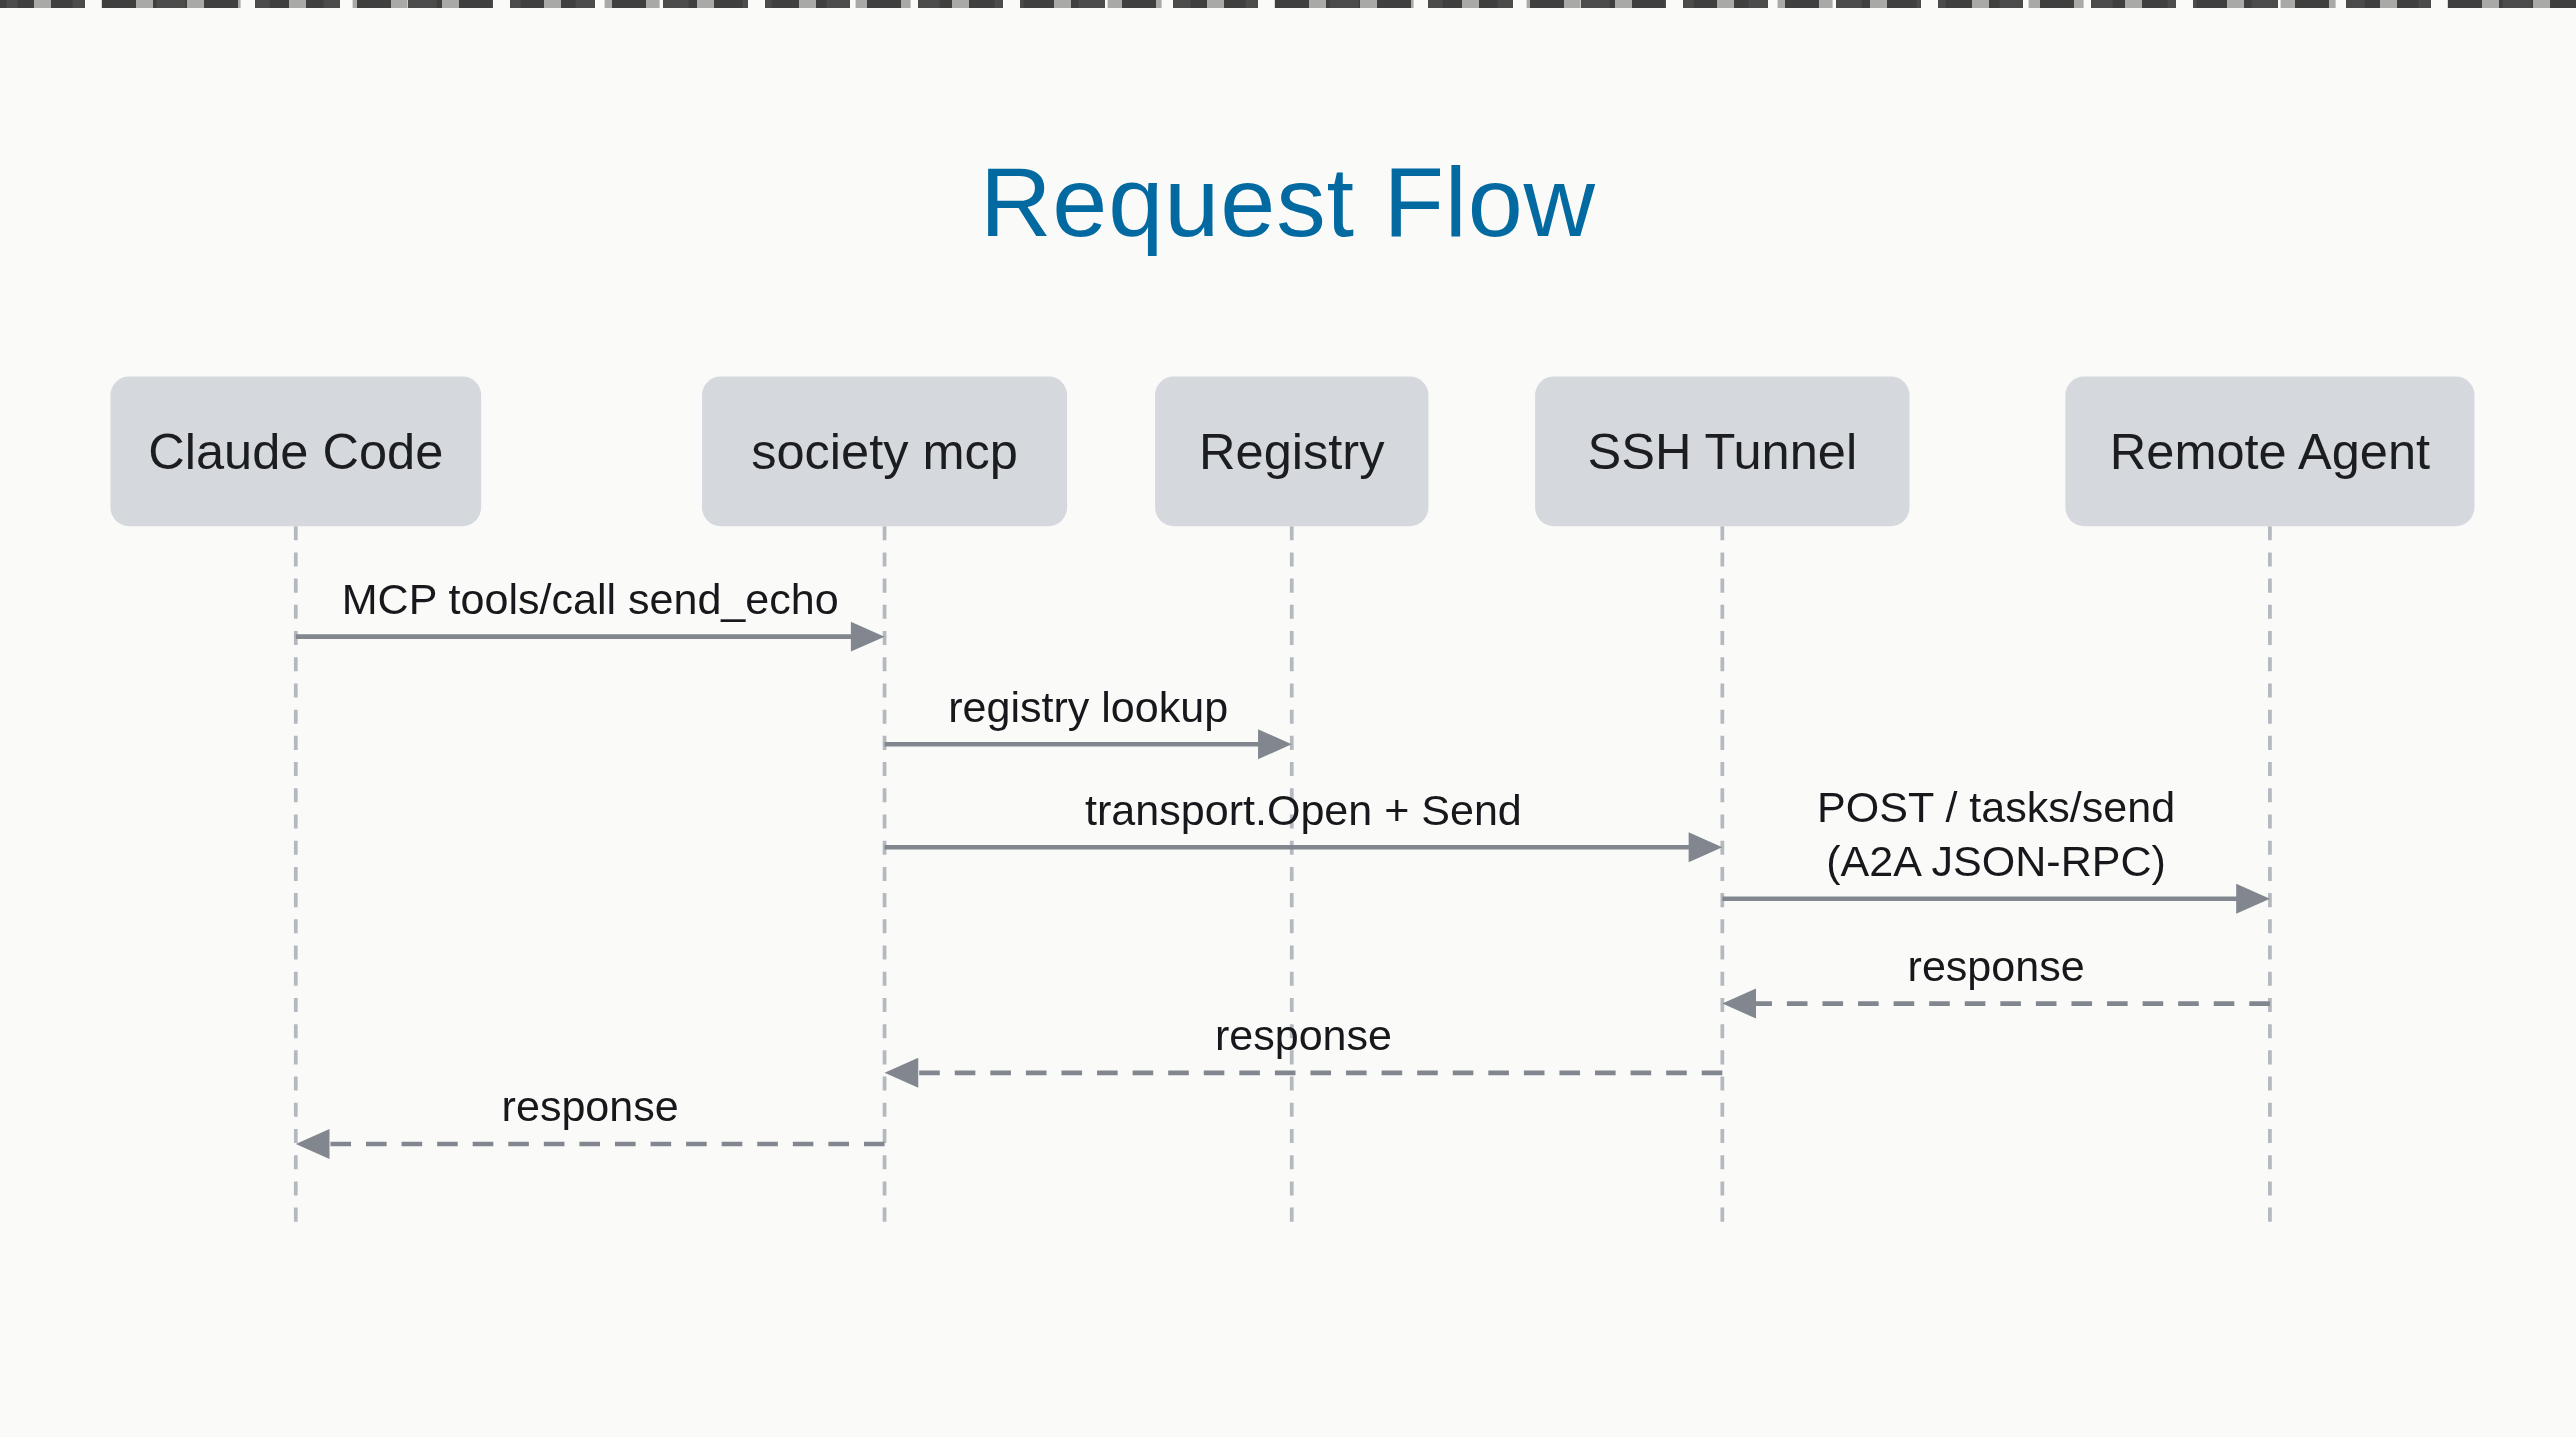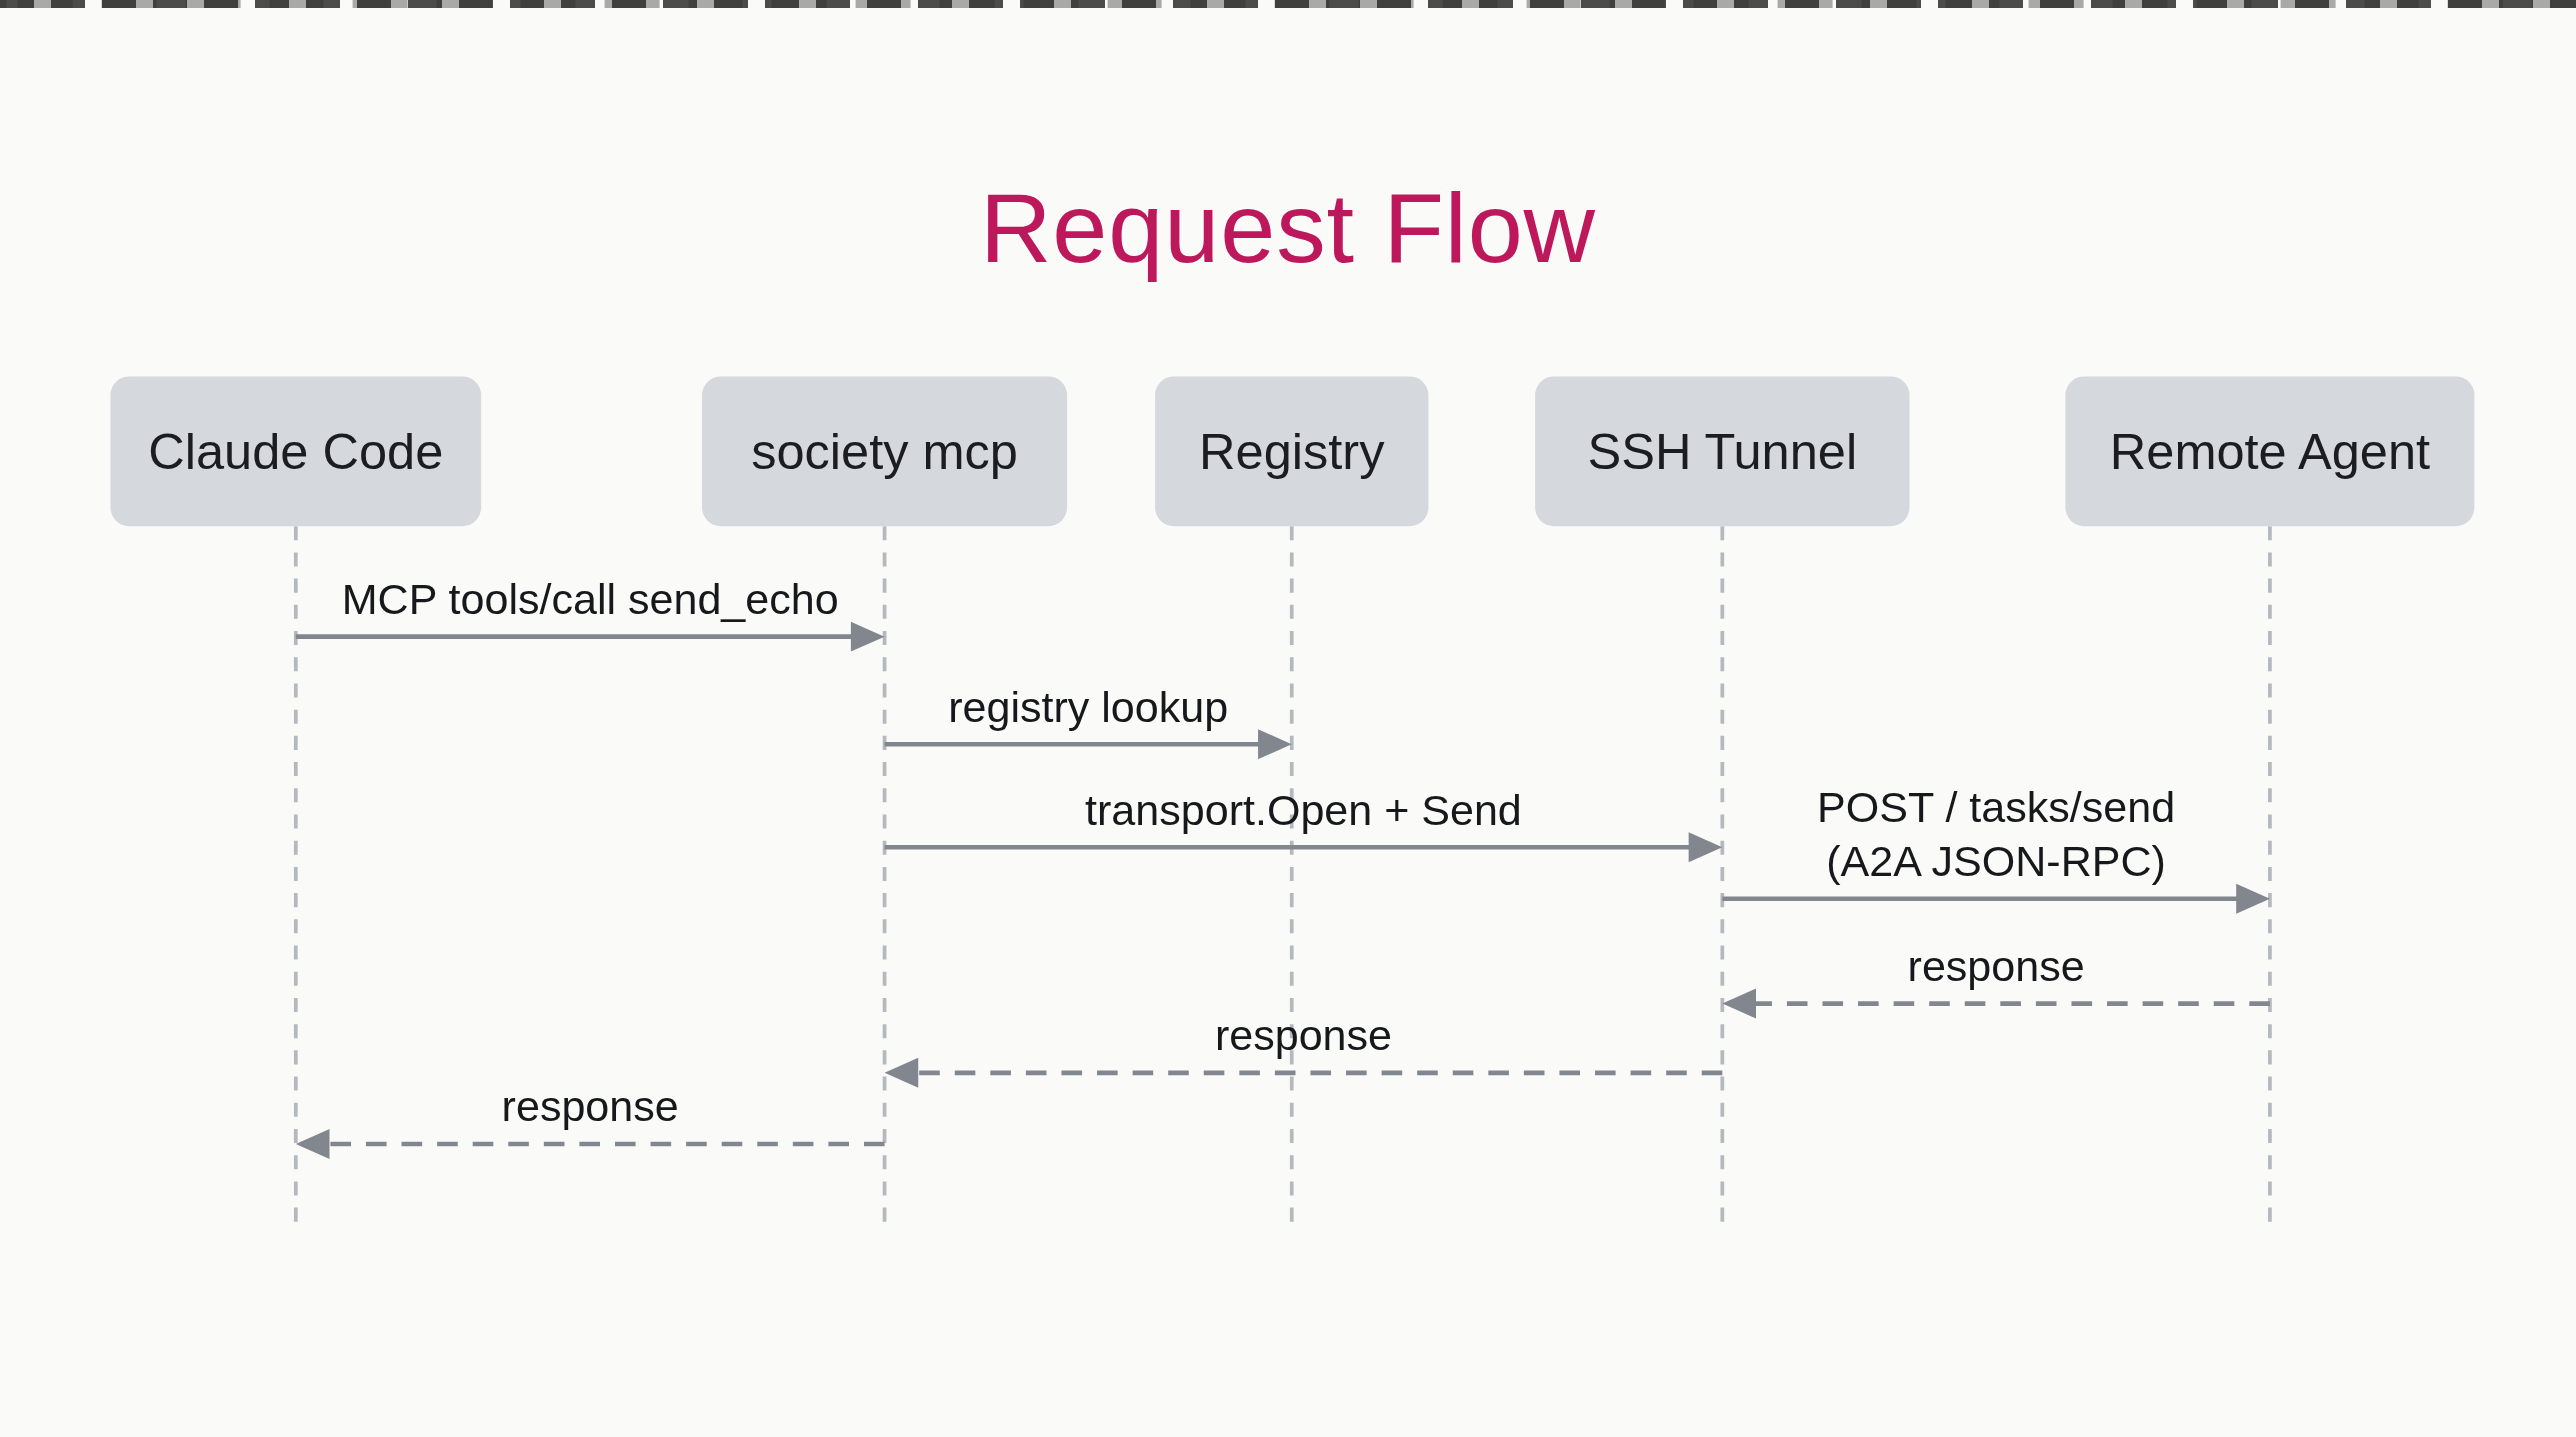--- a/index.html
+++ b/index.html
@@ -52,21 +52,21 @@
     font-family: "Liberation Sans", "DejaVu Sans", sans-serif;
     font-size: 46px;
     font-weight: 400;
   }
 </style>
 </head>
 <body style="background: rgb(250, 250, 248);">
 
 <div class="torn-edge"></div>
 
-<h1 class="title" style="color: #be185d; margin-top: 26px;">Request Flow</h1>
+<h1 class="title" style="color: #0369a1;">Request Flow</h1>
 
 <svg id="diagram" width="2576" height="1438" viewBox="0 0 2752 1536">
     <line x1="316" y1="562" x2="316" y2="1305" stroke="#b4b8bf" stroke-width="4" stroke-dasharray="15 13"></line>
     <line x1="945" y1="562" x2="945" y2="1305" stroke="#b4b8bf" stroke-width="4" stroke-dasharray="15 13"></line>
     <line x1="1380" y1="562" x2="1380" y2="1305" stroke="#b4b8bf" stroke-width="4" stroke-dasharray="15 13"></line>
     <line x1="1840" y1="562" x2="1840" y2="1305" stroke="#b4b8bf" stroke-width="4" stroke-dasharray="15 13"></line>
     <line x1="2425" y1="562" x2="2425" y2="1305" stroke="#b4b8bf" stroke-width="4" stroke-dasharray="15 13"></line>
     <g>
       <rect x="118" y="402" width="396" height="160" rx="20" ry="20" fill="#d5d8dd"></rect>
       <text x="316" y="501" text-anchor="middle" fill="#1b1d21" class="participant-label">Claude Code</text>

